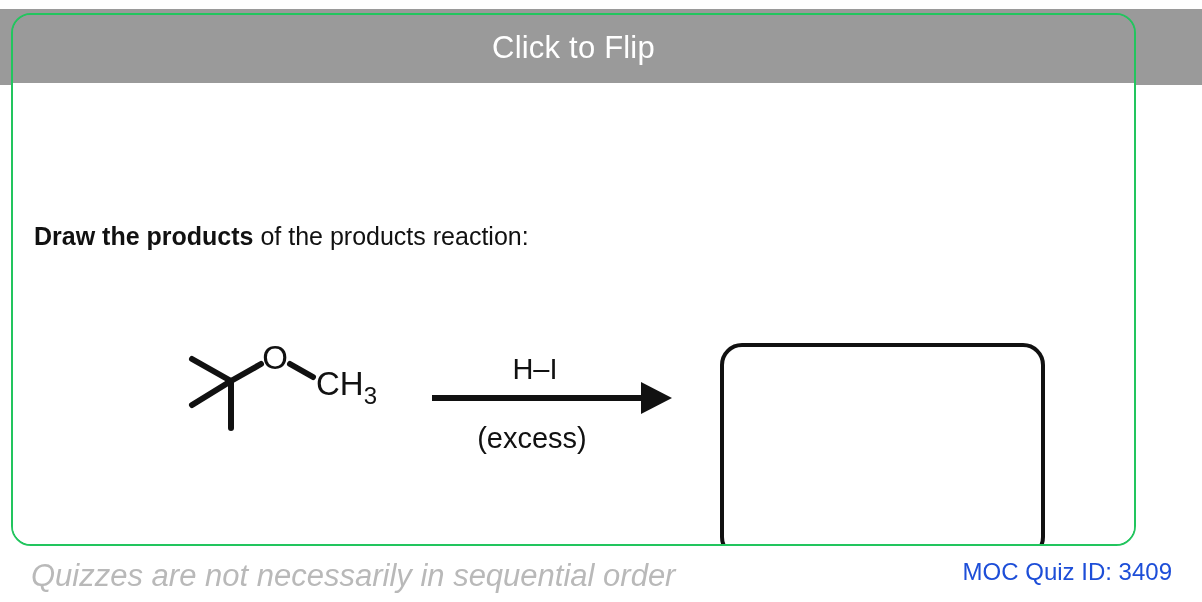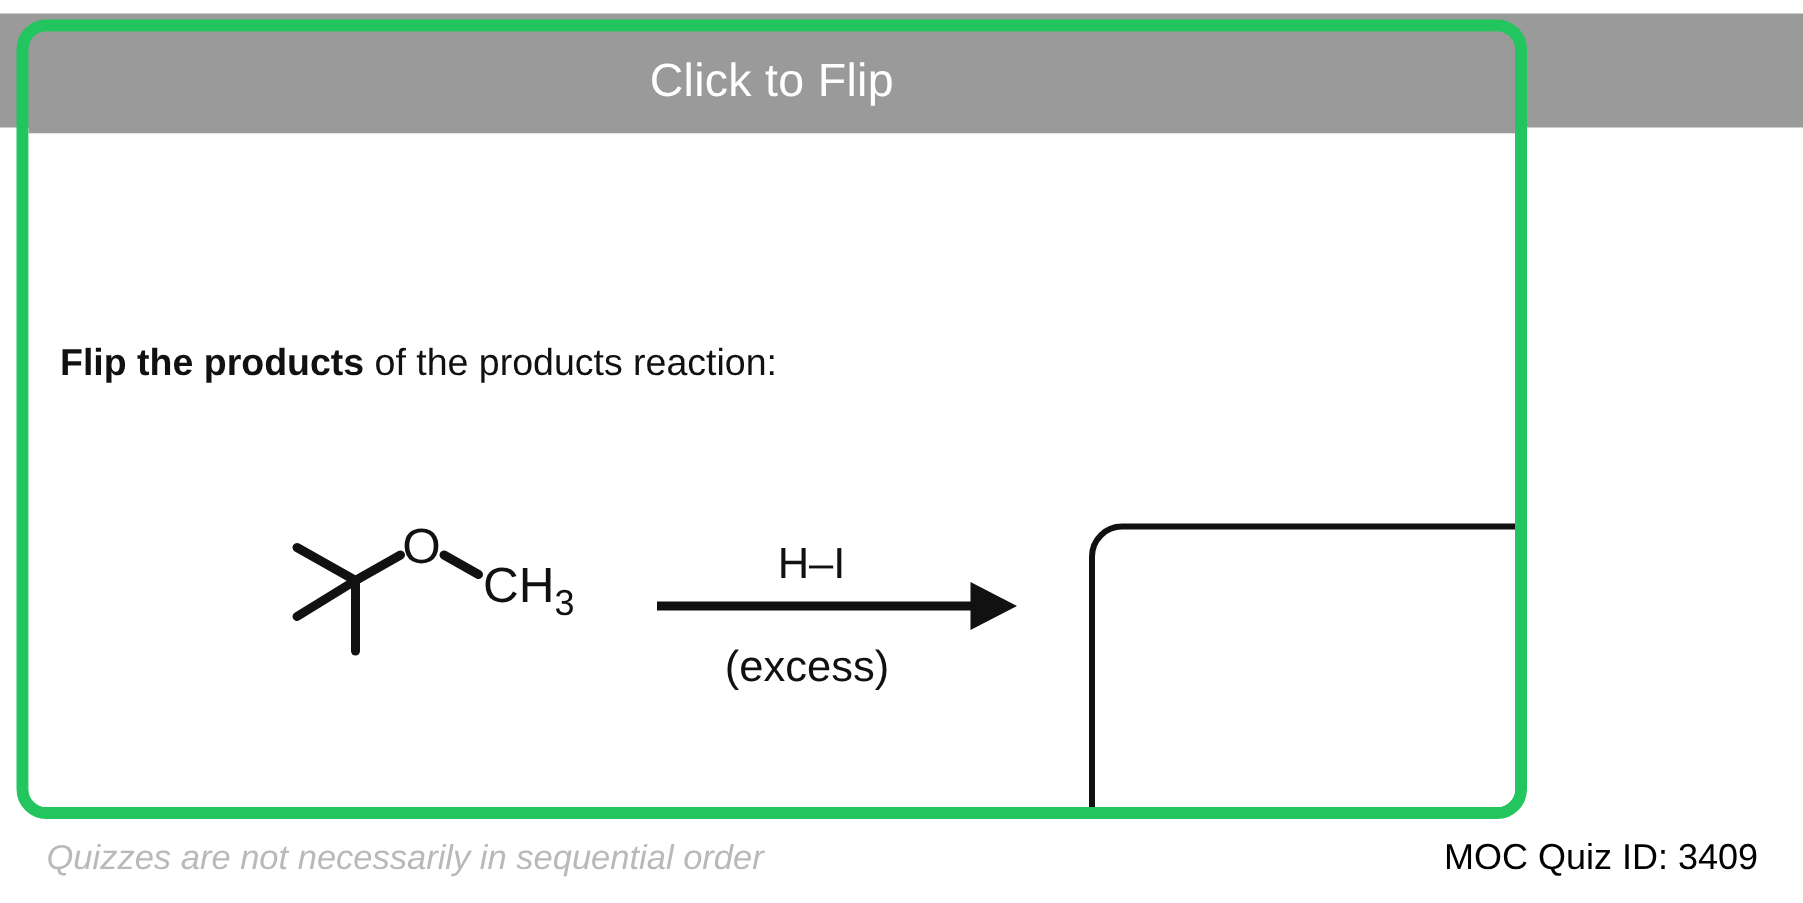--- a/index.html
+++ b/index.html
@@ -23,24 +23,24 @@
     width: 1202px;
     height: 76px;
     background: #9a9a9a;
   }
 
   
   #card {
     position: absolute;
     left: 11px;
     top: 13px;
-    width: 1007px;
+    width: 1125px;
     height: 533px;
     box-sizing: border-box;
-    border: 8px solid #22c55e;
+    border: 2px solid #22c55e;
     border-radius: 20px;
     background: transparent;
     overflow: hidden;
   }
   #card-header {
     position: absolute;
     left: 0;
     top: 0;
     width: 100%;
     height: 68px;
@@ -104,49 +104,49 @@
     position: absolute;
     left: 0;
     top: 558px;
     width: 1202px;
     height: 44px;
   }
   #footer-note {
     position: absolute;
     left: 31px;
     top: 0;
-    font-size: 23px;
+    font-size: 31px;
     font-style: italic;
     color: #b9b9b9;
     white-space: nowrap;
   }
   #footer-quiz-id {
     position: absolute;
     right: 30px;
     top: 0;
     font-size: 24px;
-    color: #000000;
+    color: #1d4ed8;
     white-space: nowrap;
   }
 </style>
 </head>
 <body>
 
 <div id="header-band"></div>
 
 <div id="card">
 
   <div id="card-header">
     <span id="card-title">Click to Flip</span>
   </div>
 
   <div id="card-body">
 
     <div id="prompt">
-      <span class="bold">Flip the products</span><span> of the products reaction:</span>
+      <span class="bold">Draw the products</span><span> of the products reaction:</span>
     </div>
 
     <div id="scheme">
       <svg width="1179" height="461" viewBox="0 0 1179 461" xmlns="http://www.w3.org/2000/svg">
 
         <g stroke="#111111" stroke-width="6" stroke-linecap="round" fill="none">
 
           <line x1="218" y1="298" x2="179" y2="276"></line>
 
           <line x1="218" y1="298" x2="179" y2="322"></line>

